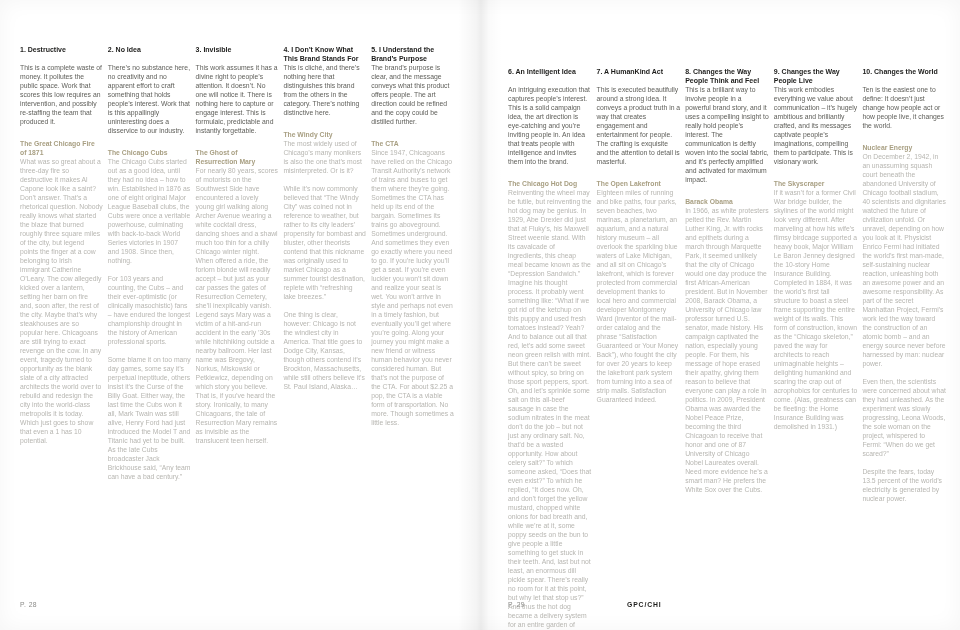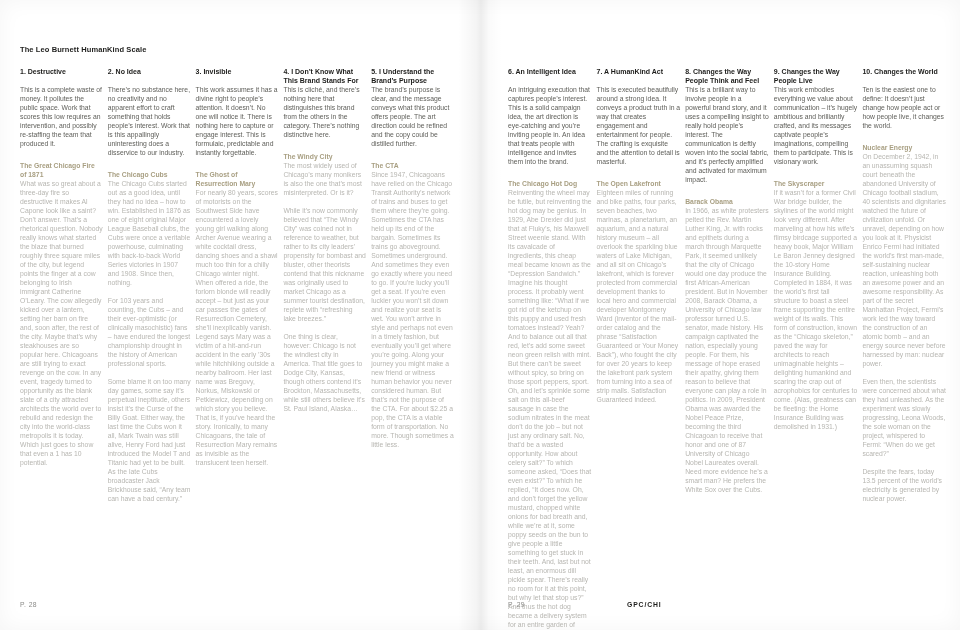--- a/index.html
+++ b/index.html
@@ -62,21 +62,20 @@
       rgba(0,0,0,0.07) 52%, rgba(0,0,0,0.02) 70%, rgba(0,0,0,0) 100%);
     pointer-events:none;
   }
 </style>
 </head>
 <body>
 
 <div class="spread">
 
   <div class="page page-left">
-    <div class="page-title">The Leo Burnett HumanKind Scale</div>
 
     <div class="columns">
 
       <div class="col">
         <h3 class="col-heading">1. Destructive</h3>
         <p class="intro">This is a complete waste of money. It pollutes the public space. Work that scores this low requires an intervention, and possibly re-staffing the team that produced it.</p>
         <h4 class="sub">The Great Chicago Fire of 1871</h4>
         <p class="body-p">What was so great about a three-day fire so destructive it makes Al Capone look like a saint? Don’t answer. That’s a rhetorical question. Nobody really knows what started the blaze that burned roughly three square miles of the city, but legend points the finger at a cow belonging to Irish immigrant Catherine O’Leary. The cow allegedly kicked over a lantern, setting her barn on fire and, soon after, the rest of the city. Maybe that’s why steakhouses are so popular here. Chicagoans are still trying to exact revenge on the cow. In any event, tragedy turned to opportunity as the blank slate of a city attracted architects the world over to rebuild and redesign the city into the world-class metropolis it is today. Which just goes to show that even a 1 has 10 potential.</p>
       </div>
 

